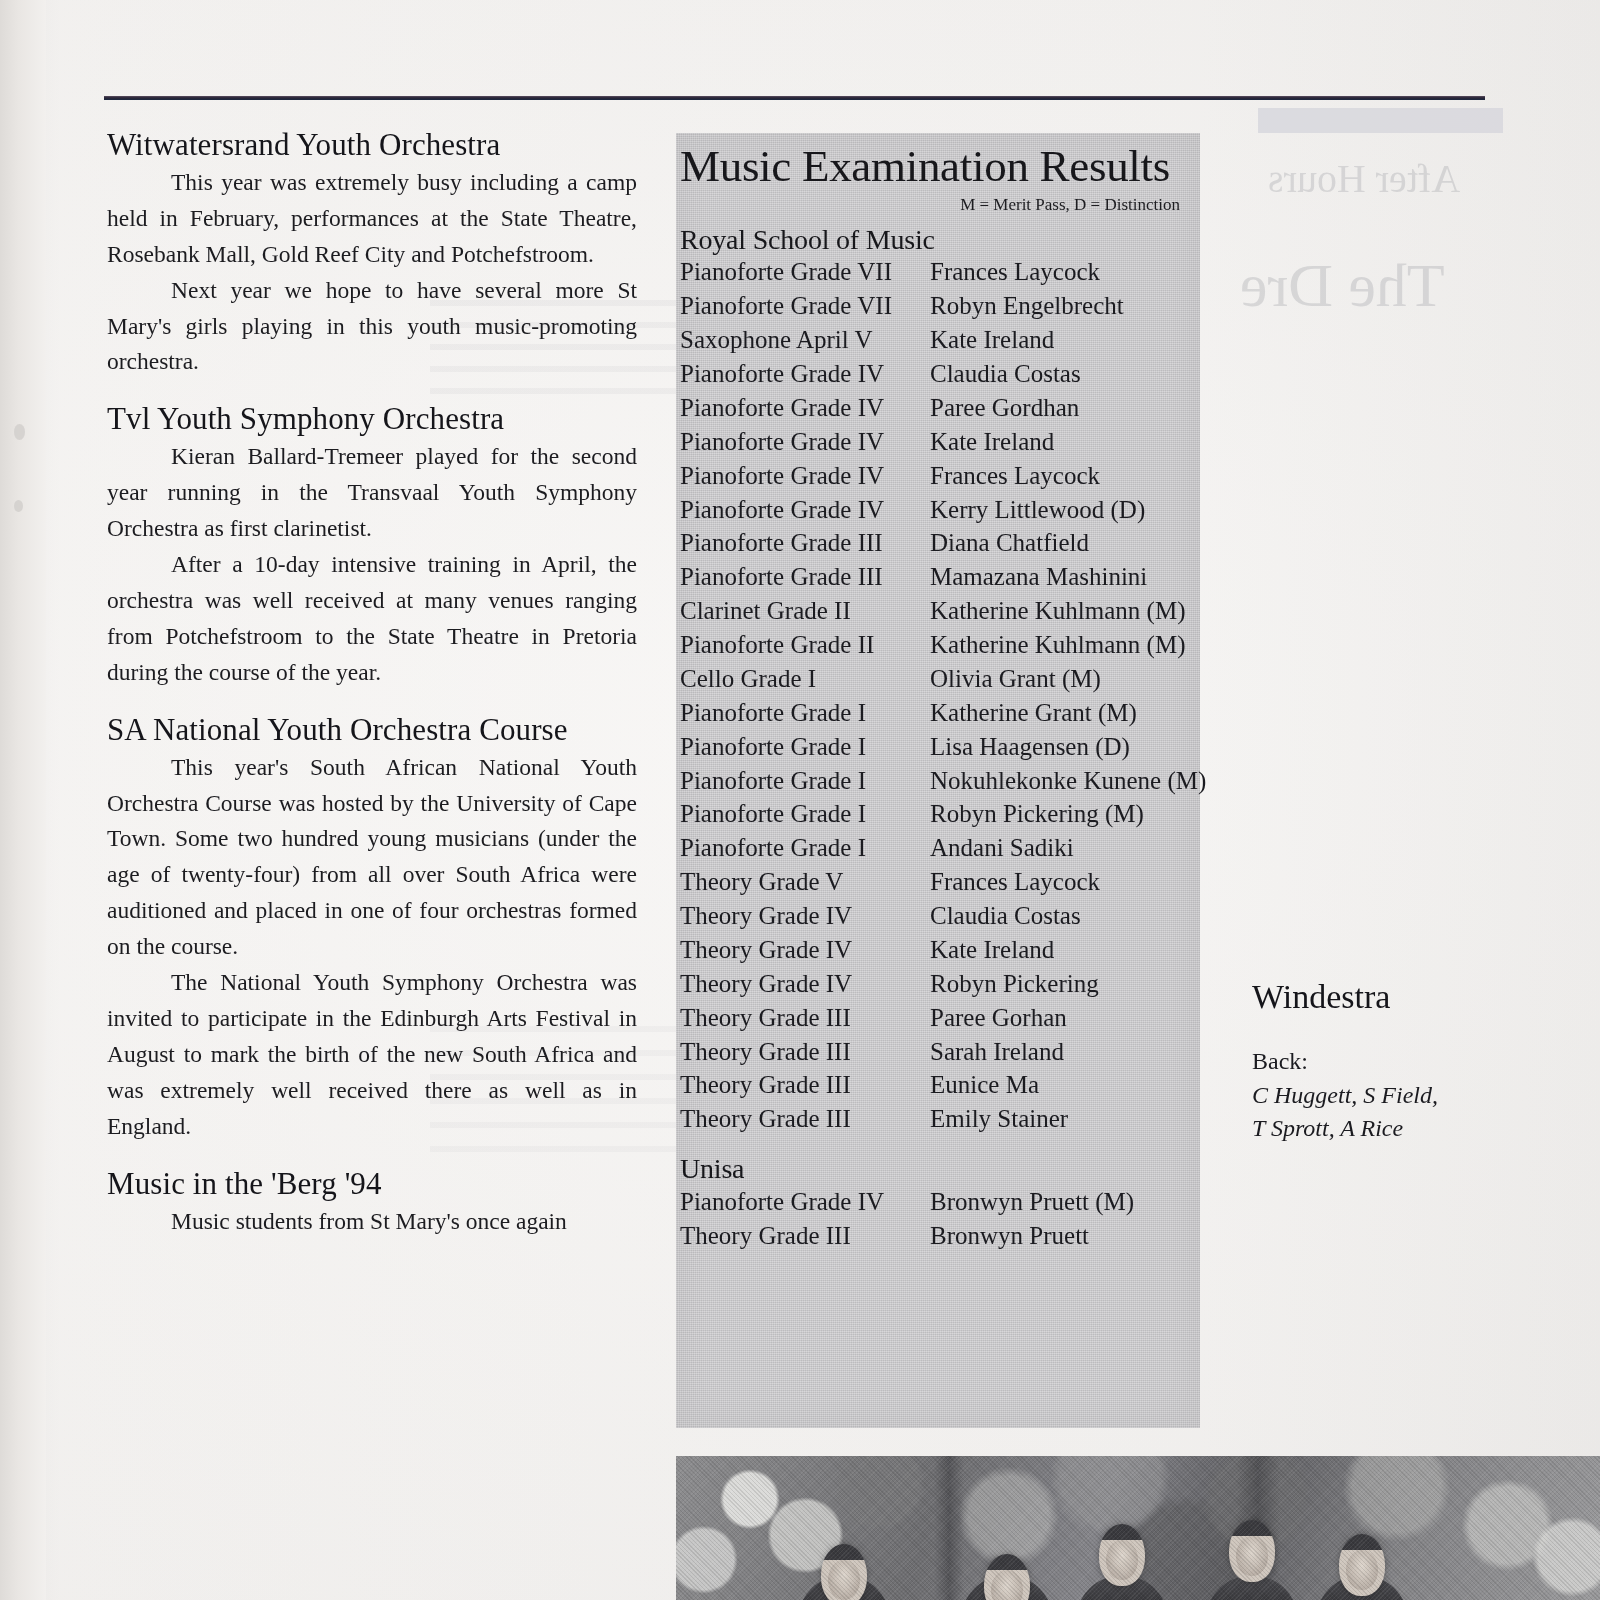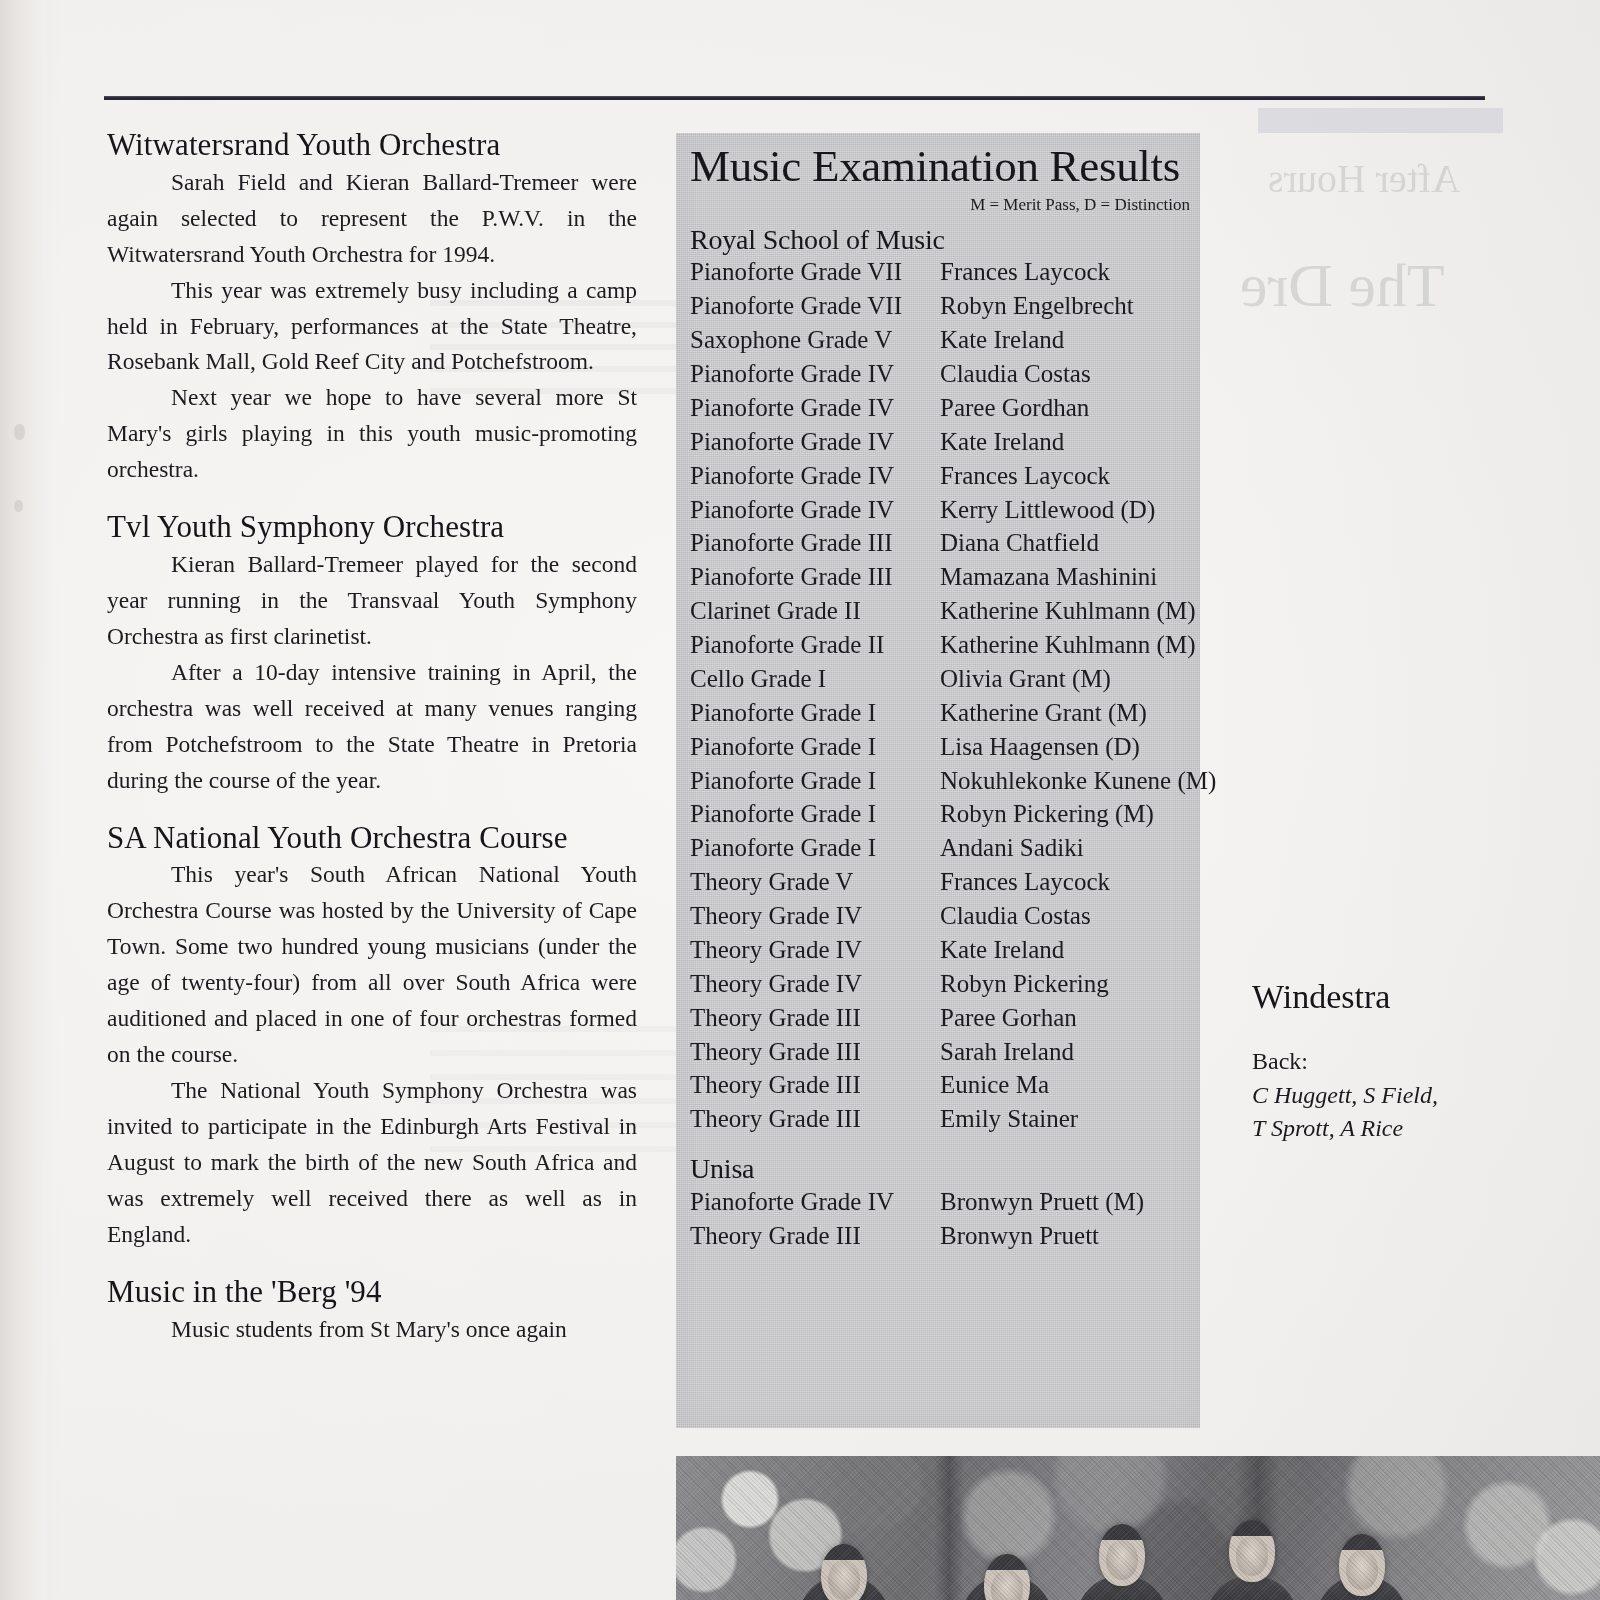--- a/index.html
+++ b/index.html
@@ -55,21 +55,21 @@
 
   
   .panel{
     position:absolute;left:676px;top:133px;width:524px;height:1295px;
     background:#c9c8cb;
     background-image:
       repeating-linear-gradient(0deg,rgba(255,255,255,.16) 0 1px,rgba(0,0,0,.035) 1px 2px),
       repeating-linear-gradient(90deg,rgba(255,255,255,.13) 0 1px,rgba(0,0,0,.03) 1px 2px);
     box-shadow:inset 0 0 40px rgba(0,0,0,.045);
   }
-  .panel-inner{position:absolute;left:14px;top:10px;width:560px;}
+  .panel-inner{position:absolute;left:4px;top:10px;width:560px;}
   .panel h1{
     margin:0;font-size:45px;font-weight:400;line-height:1.06;
     letter-spacing:-.3px;color:#17171b;white-space:nowrap;
   }
   .panel .legend{
     margin:4px 0 0 0;font-size:17px;text-align:right;
     width:500px;color:#1d1d21;
   }
   .panel h3{
     margin:10px 0 0 0;font-size:28px;font-weight:400;line-height:1.1;
@@ -187,21 +187,20 @@
 <div class="top-rule"></div>
 
 <div class="ghost-band"></div>
 <div class="ghost ghost-1">After Hours</div>
 <div class="ghost ghost-2">The Dre</div>
 
 <div class="col-left">
 
   <div class="sec">
     <h2>Witwatersrand Youth Orchestra</h2>
-    <p>Sarah Field and Kieran Ballard-Tremeer were again selected to represent the P.W.V. in the Witwatersrand Youth Orchestra for 1994.</p>
     <p>This year was extremely busy including a camp held in February, performances at the State Theatre, Rosebank Mall, Gold Reef City and Potchefstroom.</p>
     <p>Next year we hope to have several more St Mary's girls playing in this youth music-promoting orchestra.</p>
   </div>
 
   <div class="sec">
     <h2>Tvl Youth Symphony Orchestra</h2>
     <p>Kieran Ballard-Tremeer played for the second year running in the Transvaal Youth Symphony Orchestra as first clarinetist.</p>
     <p>After a 10-day intensive training in April, the orchestra was well received at many venues ranging from Potchefstroom to the State Theatre in Pretoria during the course of the year.</p>
   </div>
 
@@ -227,21 +226,21 @@
     <div id="royal-list">
         <div class="exam-row">
           <span class="subj">Pianoforte Grade VII</span>
           <span class="name">Frances Laycock</span>
         </div>
         <div class="exam-row">
           <span class="subj">Pianoforte Grade VII</span>
           <span class="name">Robyn Engelbrecht</span>
         </div>
         <div class="exam-row">
-          <span class="subj">Saxophone Grade V</span>
+          <span class="subj">Saxophone April V</span>
           <span class="name">Kate Ireland</span>
         </div>
         <div class="exam-row">
           <span class="subj">Pianoforte Grade IV</span>
           <span class="name">Claudia Costas</span>
         </div>
         <div class="exam-row">
           <span class="subj">Pianoforte Grade IV</span>
           <span class="name">Paree Gordhan</span>
         </div>

